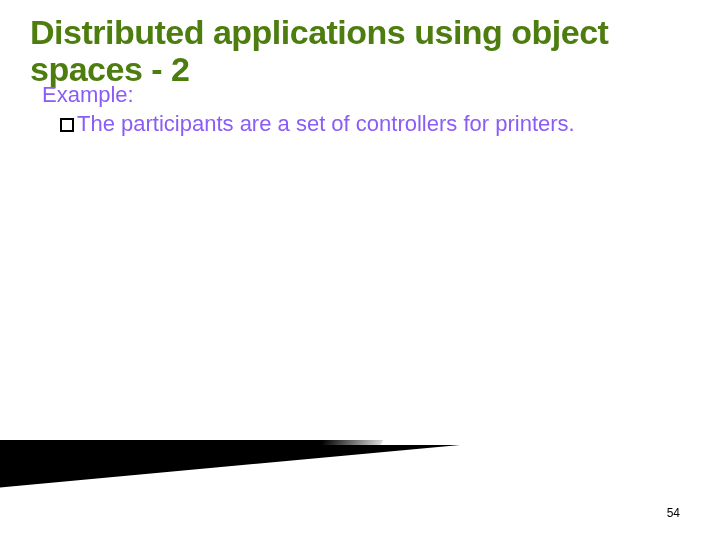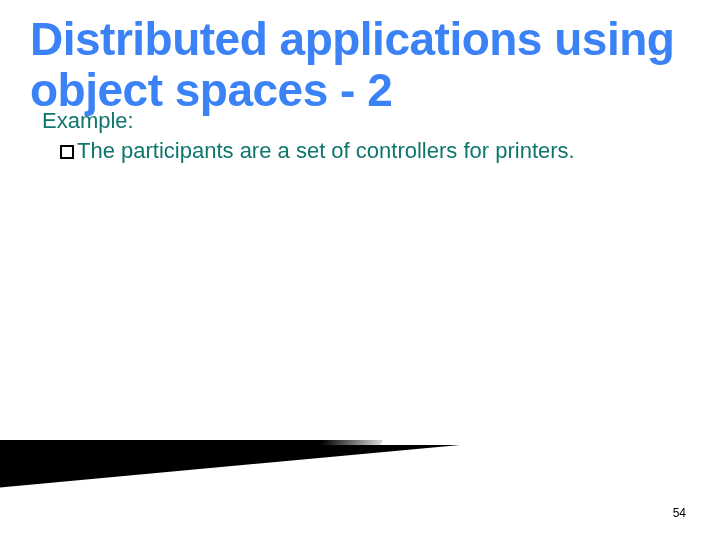--- a/index.html
+++ b/index.html
@@ -1,24 +1,24 @@
 <!DOCTYPE html>
 <html><head>
 <meta charset="utf-8">
 <style>
   * { margin: 0; padding: 0; box-sizing: border-box; }
   html, body { width: 720px; height: 540px; background: #fff; font-family: Verdana, Geneva, sans-serif; overflow: hidden; position: relative; }
   .slide { width: 720px; height: 540px; position: relative; }
-  .title { font-weight: 700; font-size: 46px; line-height: 1.1; color: #3b82f6; padding: 14px 30px 0 30px; letter-spacing: -0.5px; }
-  .body { padding: 0 34px 0 44px; font-size: 22px; color: #0f766e; line-height: 1.25; margin-top: -8px; }
+  .title { font-weight: 700; font-size: 34px; line-height: 1.1; color: #4d7c0f; padding: 14px 30px 0 30px; letter-spacing: -0.5px; }
+  .body { padding: 0 34px 0 44px; font-size: 22px; color: #8b5cf6; line-height: 1.25; margin-top: -8px; }
   .example { margin-left: -2px; }
   .bullets { margin-top: 2px; }
   .bullet { text-indent: -22px; padding-left: 38px; margin-bottom: 0; }
   .box { display: inline-block; width: 14px; height: 14px; border: 2px solid #000; margin-right: 3px; position: relative; top: 1px; }
-  .page-num { position: absolute; right: 34px; bottom: 20px; font-size: 12px; color: #000; }
+  .page-num { position: absolute; right: 40px; bottom: 20px; font-size: 12px; color: #000; }
   .deco { position: absolute; left: 0; bottom: 40px; width: 460px; height: 60px; }
   .deco .top-stripe { position: absolute; left: 0; top: 0; width: 400px; height: 12px; background: linear-gradient(90deg, #000 0%, #000 85%, rgba(0,0,0,0.15) 100%); transform: skewX(-28deg) translateX(-20px); }
   .deco .big-wedge { position: absolute; left: -60px; top: 5px; width: 0; height: 0; border-left: 520px solid #000; border-top: 0 solid transparent; border-bottom: 48px solid transparent; }
   .deco .grey-wedge { position: absolute; left: -60px; top: 5px; width: 0; height: 0; border-left: 500px solid #bdbdbd; border-top: 0 solid transparent; border-bottom: 32px solid transparent; opacity: 0.9; }
 </style>
 </head>
 <body>
 
 <div class="slide">
   <h1 class="title">Distributed applications using object spaces - 2</h1>

